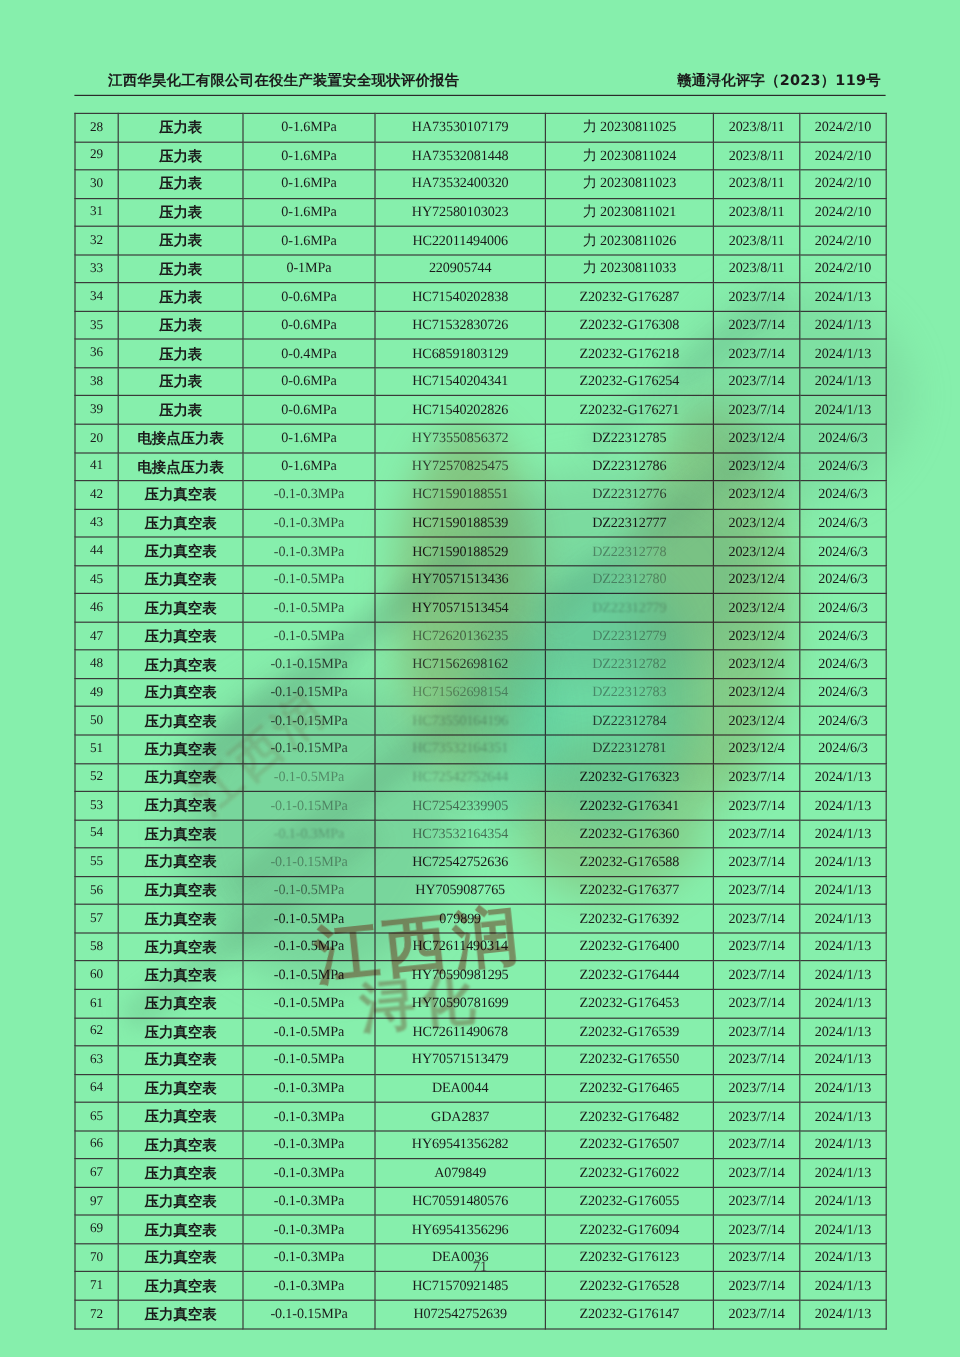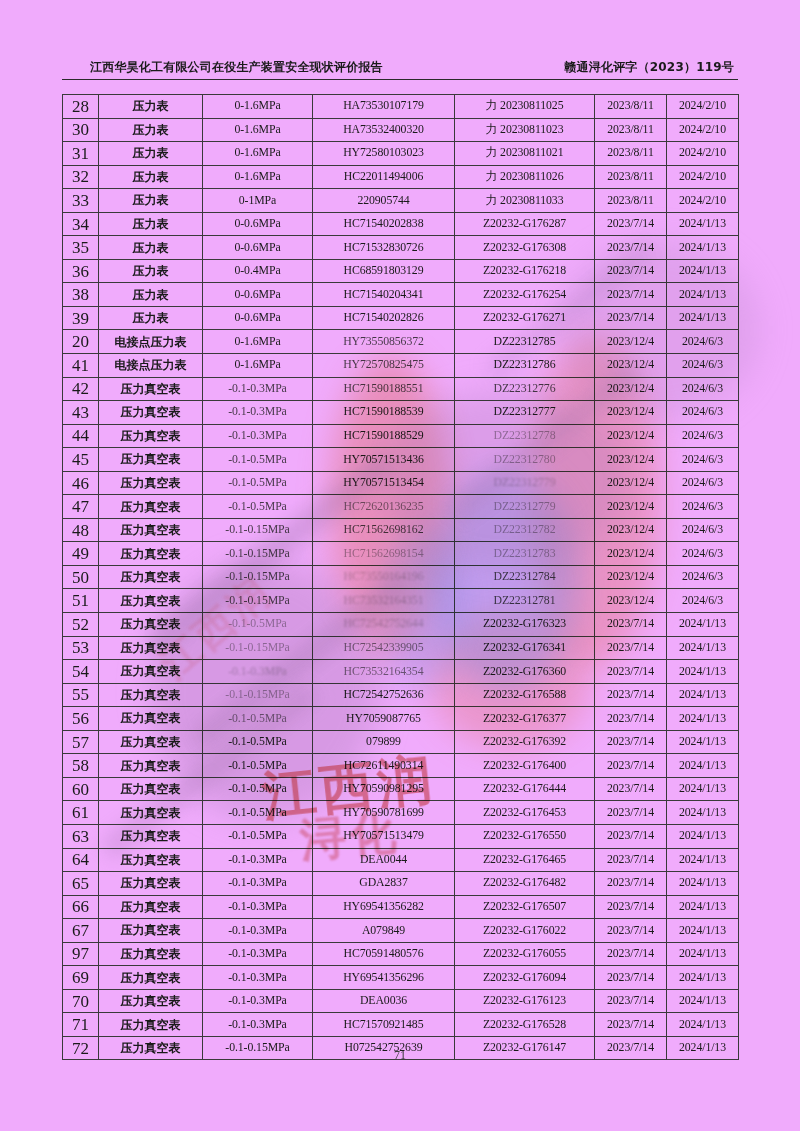--- a/index.html
+++ b/index.html
@@ -13,21 +13,21 @@
     position: relative;
     font-family: "Liberation Serif", "DejaVu Serif", serif;
     overflow: hidden;
     color: #1a1a1a;
   }
 
   
   #page {
     position: absolute;
     inset: 0;
-    background: #f0abfc;
+    background: #86efac;
   }
 
   
   #header {
     position: absolute;
     left: 62px;
     top: 56px;
     width: 676px;
     height: 24px;
     display: flex;
@@ -73,21 +73,21 @@
   }
   col.c-no    { width: 36px; }
   col.c-name  { width: 104px; }
   col.c-range { width: 110px; }
   col.c-serial{ width: 142px; }
   col.c-cert  { width: 140px; }
   col.c-date  { width: 72px; }
   col.c-due   { width: 72px; }
 
   .cn { font-family: "DejaVu Sans", "Liberation Sans", sans-serif; font-size: 12px; font-weight: 600; }
-  .no { font-size: 17px; }
+  .no { font-size: 11px; }
   .num { font-size: 11.8px; letter-spacing: -0.1px; }
 
   
   .fade1 { opacity: 0.80; }
   .fade2 { opacity: 0.58; filter: blur(0.25px); margin-left: 19px; }
   .fade3 { opacity: 0.40; filter: blur(0.55px); }
   .fade4 { opacity: 0.28; filter: blur(0.8px); }
 
   
   #page-number {
@@ -153,20 +153,29 @@
           <tr>
             <td class="no">28</td>
             <td class="cn">压力表</td>
             <td class="num">0-1.6MPa</td>
             <td class="num">HA73530107179</td>
             <td class="num">力 20230811025</td>
             <td class="num">2023/8/11</td>
             <td class="num">2024/2/10</td>
           </tr>
           <tr>
+            <td class="no">29</td>
+            <td class="cn">压力表</td>
+            <td class="num">0-1.6MPa</td>
+            <td class="num">HA73532081448</td>
+            <td class="num">力 20230811024</td>
+            <td class="num">2023/8/11</td>
+            <td class="num">2024/2/10</td>
+          </tr>
+          <tr>
             <td class="no">30</td>
             <td class="cn">压力表</td>
             <td class="num">0-1.6MPa</td>
             <td class="num">HA73532400320</td>
             <td class="num">力 20230811023</td>
             <td class="num">2023/8/11</td>
             <td class="num">2024/2/10</td>
           </tr>
           <tr>
             <td class="no">31</td>
@@ -419,20 +428,29 @@
             <td class="num">Z20232-G176444</td>
             <td class="num">2023/7/14</td>
             <td class="num">2024/1/13</td>
           </tr>
           <tr>
             <td class="no">61</td>
             <td class="cn">压力真空表</td>
             <td class="num">-0.1-0.5MPa</td>
             <td class="num">HY70590781699</td>
             <td class="num">Z20232-G176453</td>
+            <td class="num">2023/7/14</td>
+            <td class="num">2024/1/13</td>
+          </tr>
+          <tr>
+            <td class="no">62</td>
+            <td class="cn">压力真空表</td>
+            <td class="num">-0.1-0.5MPa</td>
+            <td class="num">HC72611490678</td>
+            <td class="num">Z20232-G176539</td>
             <td class="num">2023/7/14</td>
             <td class="num">2024/1/13</td>
           </tr>
           <tr>
             <td class="no">63</td>
             <td class="cn">压力真空表</td>
             <td class="num">-0.1-0.5MPa</td>
             <td class="num">HY70571513479</td>
             <td class="num">Z20232-G176550</td>
             <td class="num">2023/7/14</td>

